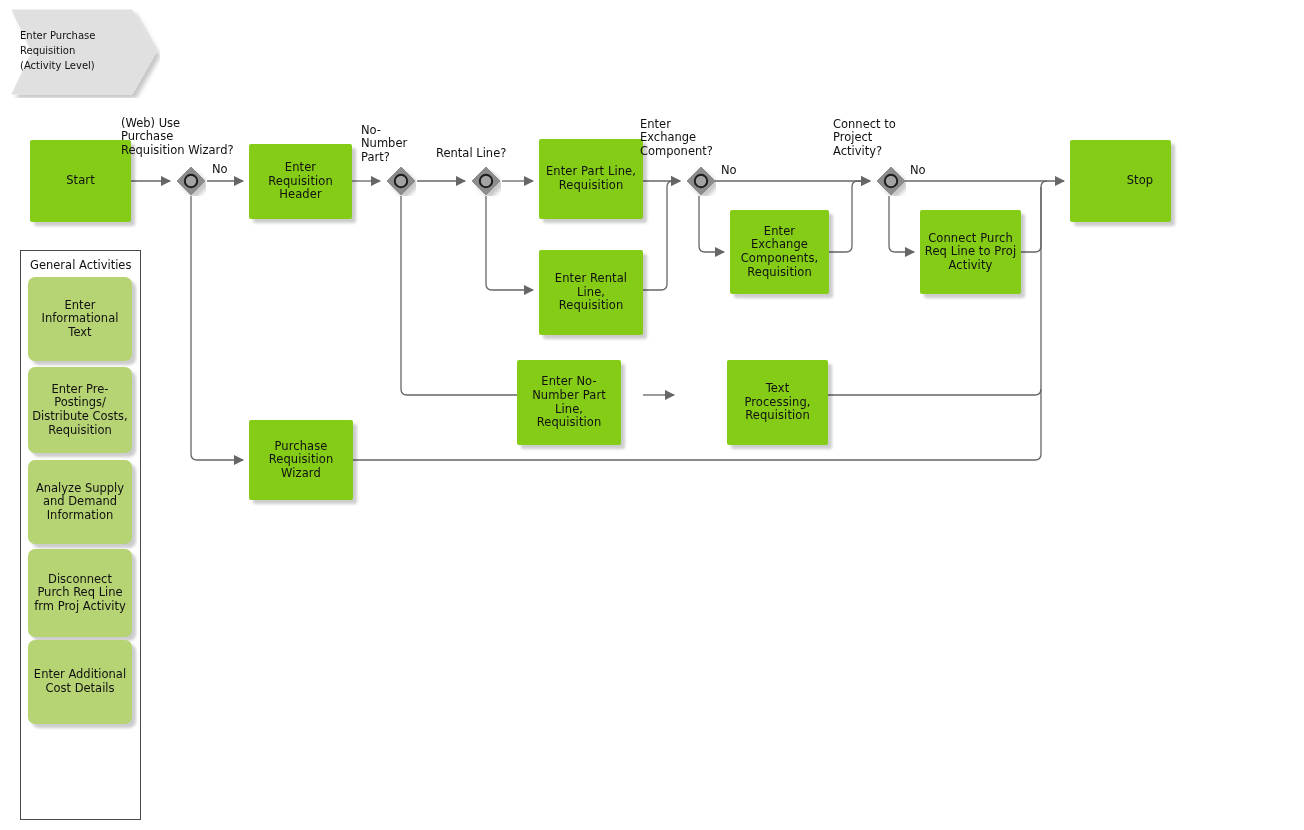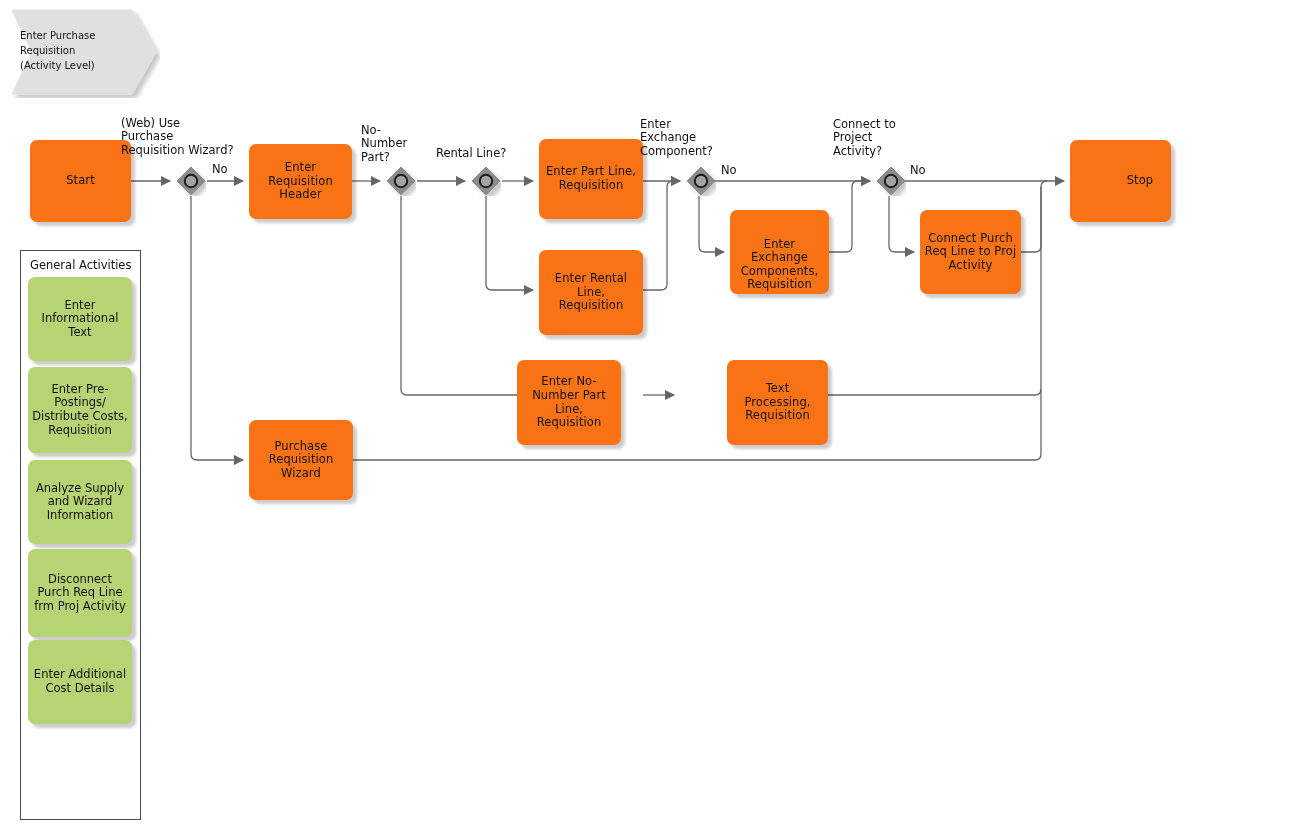--- a/index.html
+++ b/index.html
@@ -23,22 +23,22 @@
     position: absolute;
     left: 0;
     top: 0;
     width: 1304px;
     height: 830px;
     pointer-events: none;
   }
   .node {
     position: absolute;
     box-sizing: border-box;
-    background: #f97316;
-    border-radius: 7px;
+    background: #84cc16;
+    border-radius: 2px;
     display: flex;
     align-items: center;
     justify-content: center;
     text-align: center;
     font-size: 11.5px;
     line-height: 13.6px;
     color: #111111;
     box-shadow: 4px 4px 3px rgba(0,0,0,0.20);
     padding: 2px 4px;
     letter-spacing: 0.1px;
@@ -200,21 +200,21 @@
   <div class="node" style="left:539px;top:139px;width:104px;height:80px;">
     <span style="white-space:pre-line;">Enter Part Line,
 Requisition</span>
   </div>
 
   <div class="node" style="left:539px;top:250px;width:104px;height:85px;">
     <span style="white-space:pre-line;">Enter Rental
 Line, Requisition</span>
   </div>
 
-  <div class="node" style="left:730px;top:210px;width:99px;height:84px;align-items:flex-end;">
+  <div class="node" style="left:730px;top:210px;width:99px;height:84px;">
     <span style="white-space:pre-line;">Enter Exchange
 Components,
 Requisition</span>
   </div>
 
   <div class="node" style="left:920px;top:210px;width:101px;height:84px;">
     <span style="white-space:pre-line;">Connect Purch
 Req Line to Proj
 Activity</span>
   </div>
@@ -300,21 +300,21 @@
 Text</span>
   </div>
   <div class="panel-node" style="top:367px;height:86px;">
     <span>Enter Pre-
 Postings/
 Distribute Costs,
 Requisition</span>
   </div>
   <div class="panel-node" style="top:460px;height:84px;">
     <span>Analyze Supply
-and Wizard
+and Demand
 Information</span>
   </div>
   <div class="panel-node" style="top:549px;height:88px;">
     <span>Disconnect
 Purch Req Line
 frm Proj Activity</span>
   </div>
   <div class="panel-node" style="top:640px;height:84px;">
     <span>Enter Additional
 Cost Details</span>

